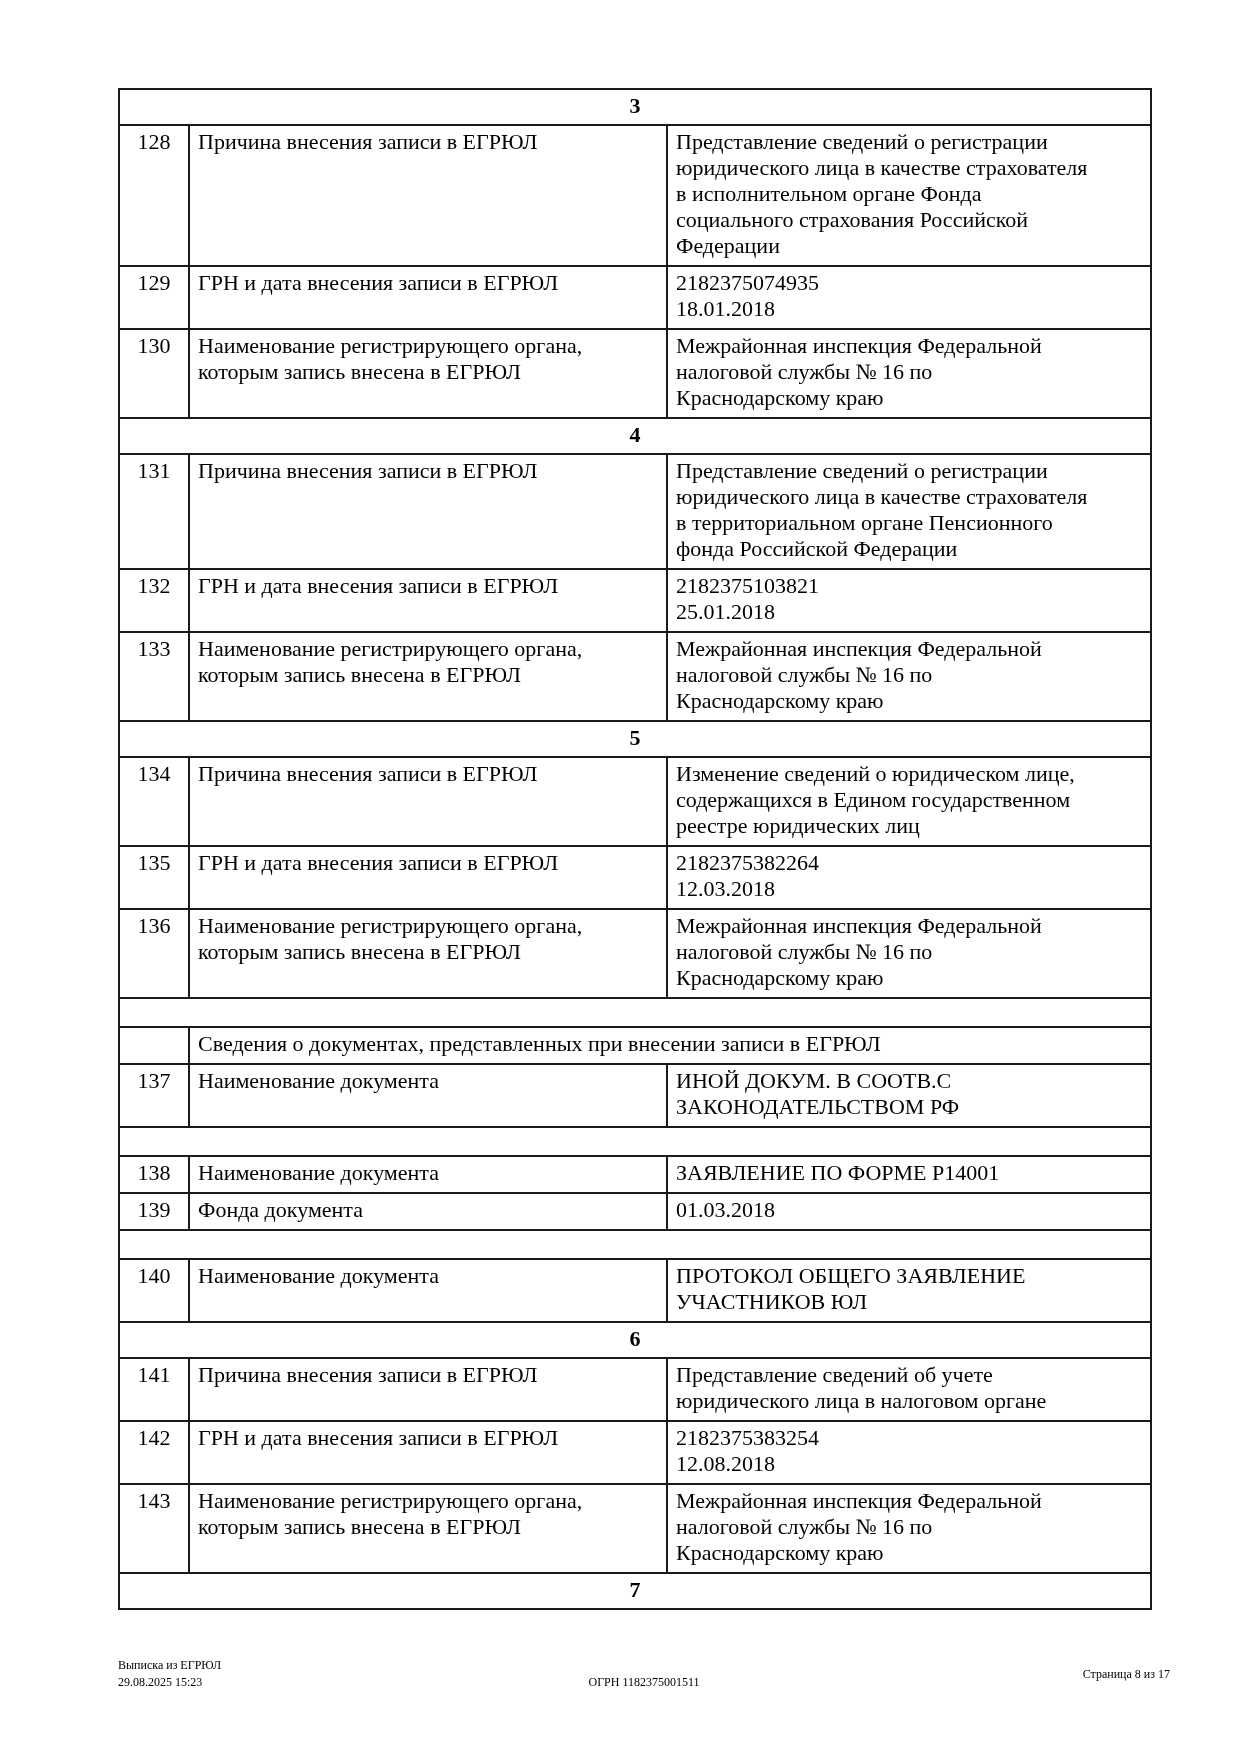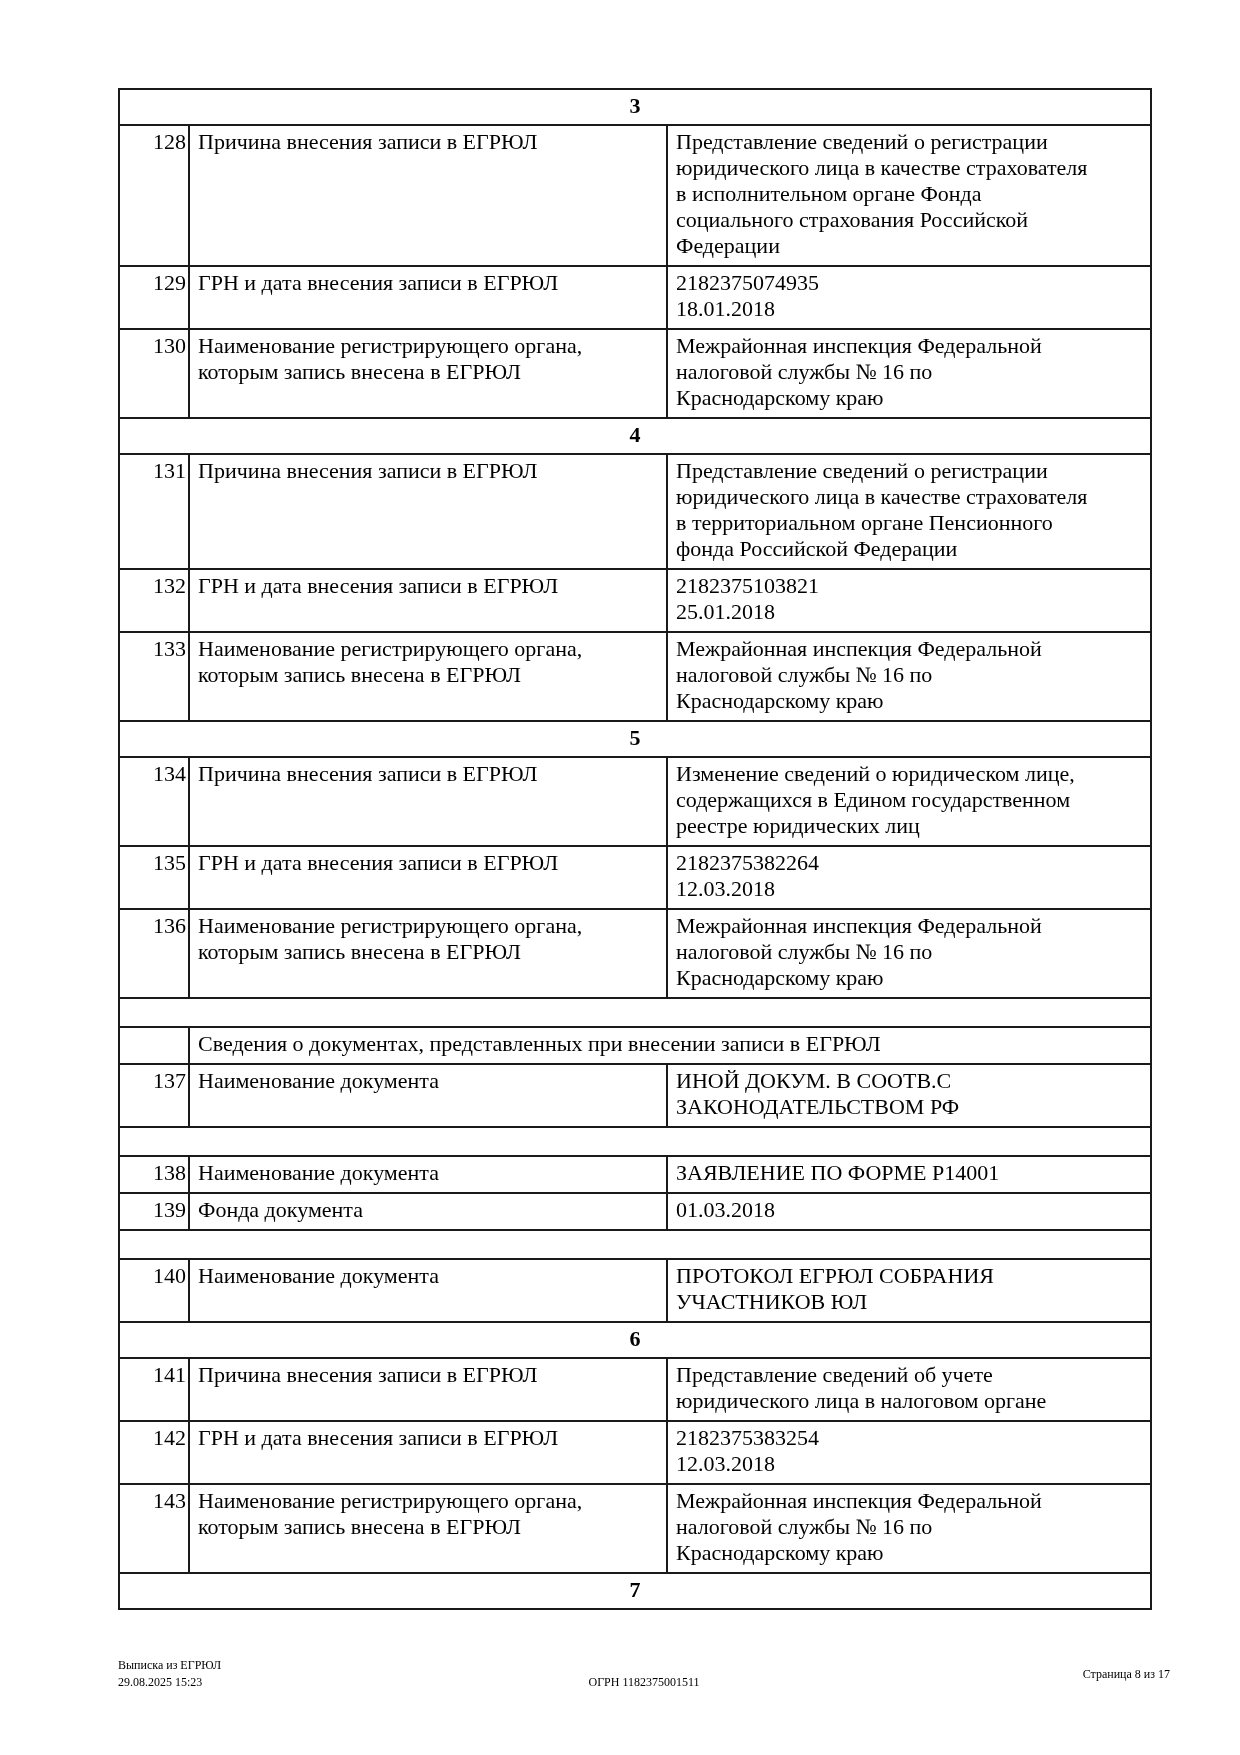--- a/index.html
+++ b/index.html
@@ -28,21 +28,21 @@
   }
   .doc-table td {
     vertical-align: top;
     font-size: 22px;
     line-height: 26px;
     padding: 3px 8px 6px 8px;
     white-space: pre-line;
     word-wrap: break-word;
   }
   td.cell-num {
-    text-align: right;
+    text-align: center;
     padding-left: 2px;
     padding-right: 2px;
   }
   td.cell-section {
     text-align: center;
     font-weight: bold;
     padding: 3px 0 5px 0;
     white-space: normal;
   }
   td.cell-spacer {
@@ -191,37 +191,37 @@
         <td class="cell-num">139</td>
         <td class="cell-field">Фонда документа</td>
         <td class="cell-value">01.03.2018</td>
       </tr>
       <tr>
         <td colspan="3" class="cell-spacer"></td>
       </tr>
       <tr>
         <td class="cell-num">140</td>
         <td class="cell-field">Наименование документа</td>
-        <td class="cell-value">ПРОТОКОЛ ЕГРЮЛ СОБРАНИЯ
+        <td class="cell-value">ПРОТОКОЛ ОБЩЕГО ЗАЯВЛЕНИЕ
 УЧАСТНИКОВ ЮЛ</td>
       </tr>
       <tr>
         <td colspan="3" class="cell-section">6</td>
       </tr>
       <tr>
         <td class="cell-num">141</td>
         <td class="cell-field">Причина внесения записи в ЕГРЮЛ</td>
         <td class="cell-value">Представление сведений об учете
 юридического лица в налоговом органе</td>
       </tr>
       <tr>
         <td class="cell-num">142</td>
         <td class="cell-field">ГРН и дата внесения записи в ЕГРЮЛ</td>
         <td class="cell-value">2182375383254
-12.03.2018</td>
+12.08.2018</td>
       </tr>
       <tr>
         <td class="cell-num">143</td>
         <td class="cell-field">Наименование регистрирующего органа,
 которым запись внесена в ЕГРЮЛ</td>
         <td class="cell-value">Межрайонная инспекция Федеральной
 налоговой службы № 16 по
 Краснодарскому краю</td>
       </tr>
       <tr>

